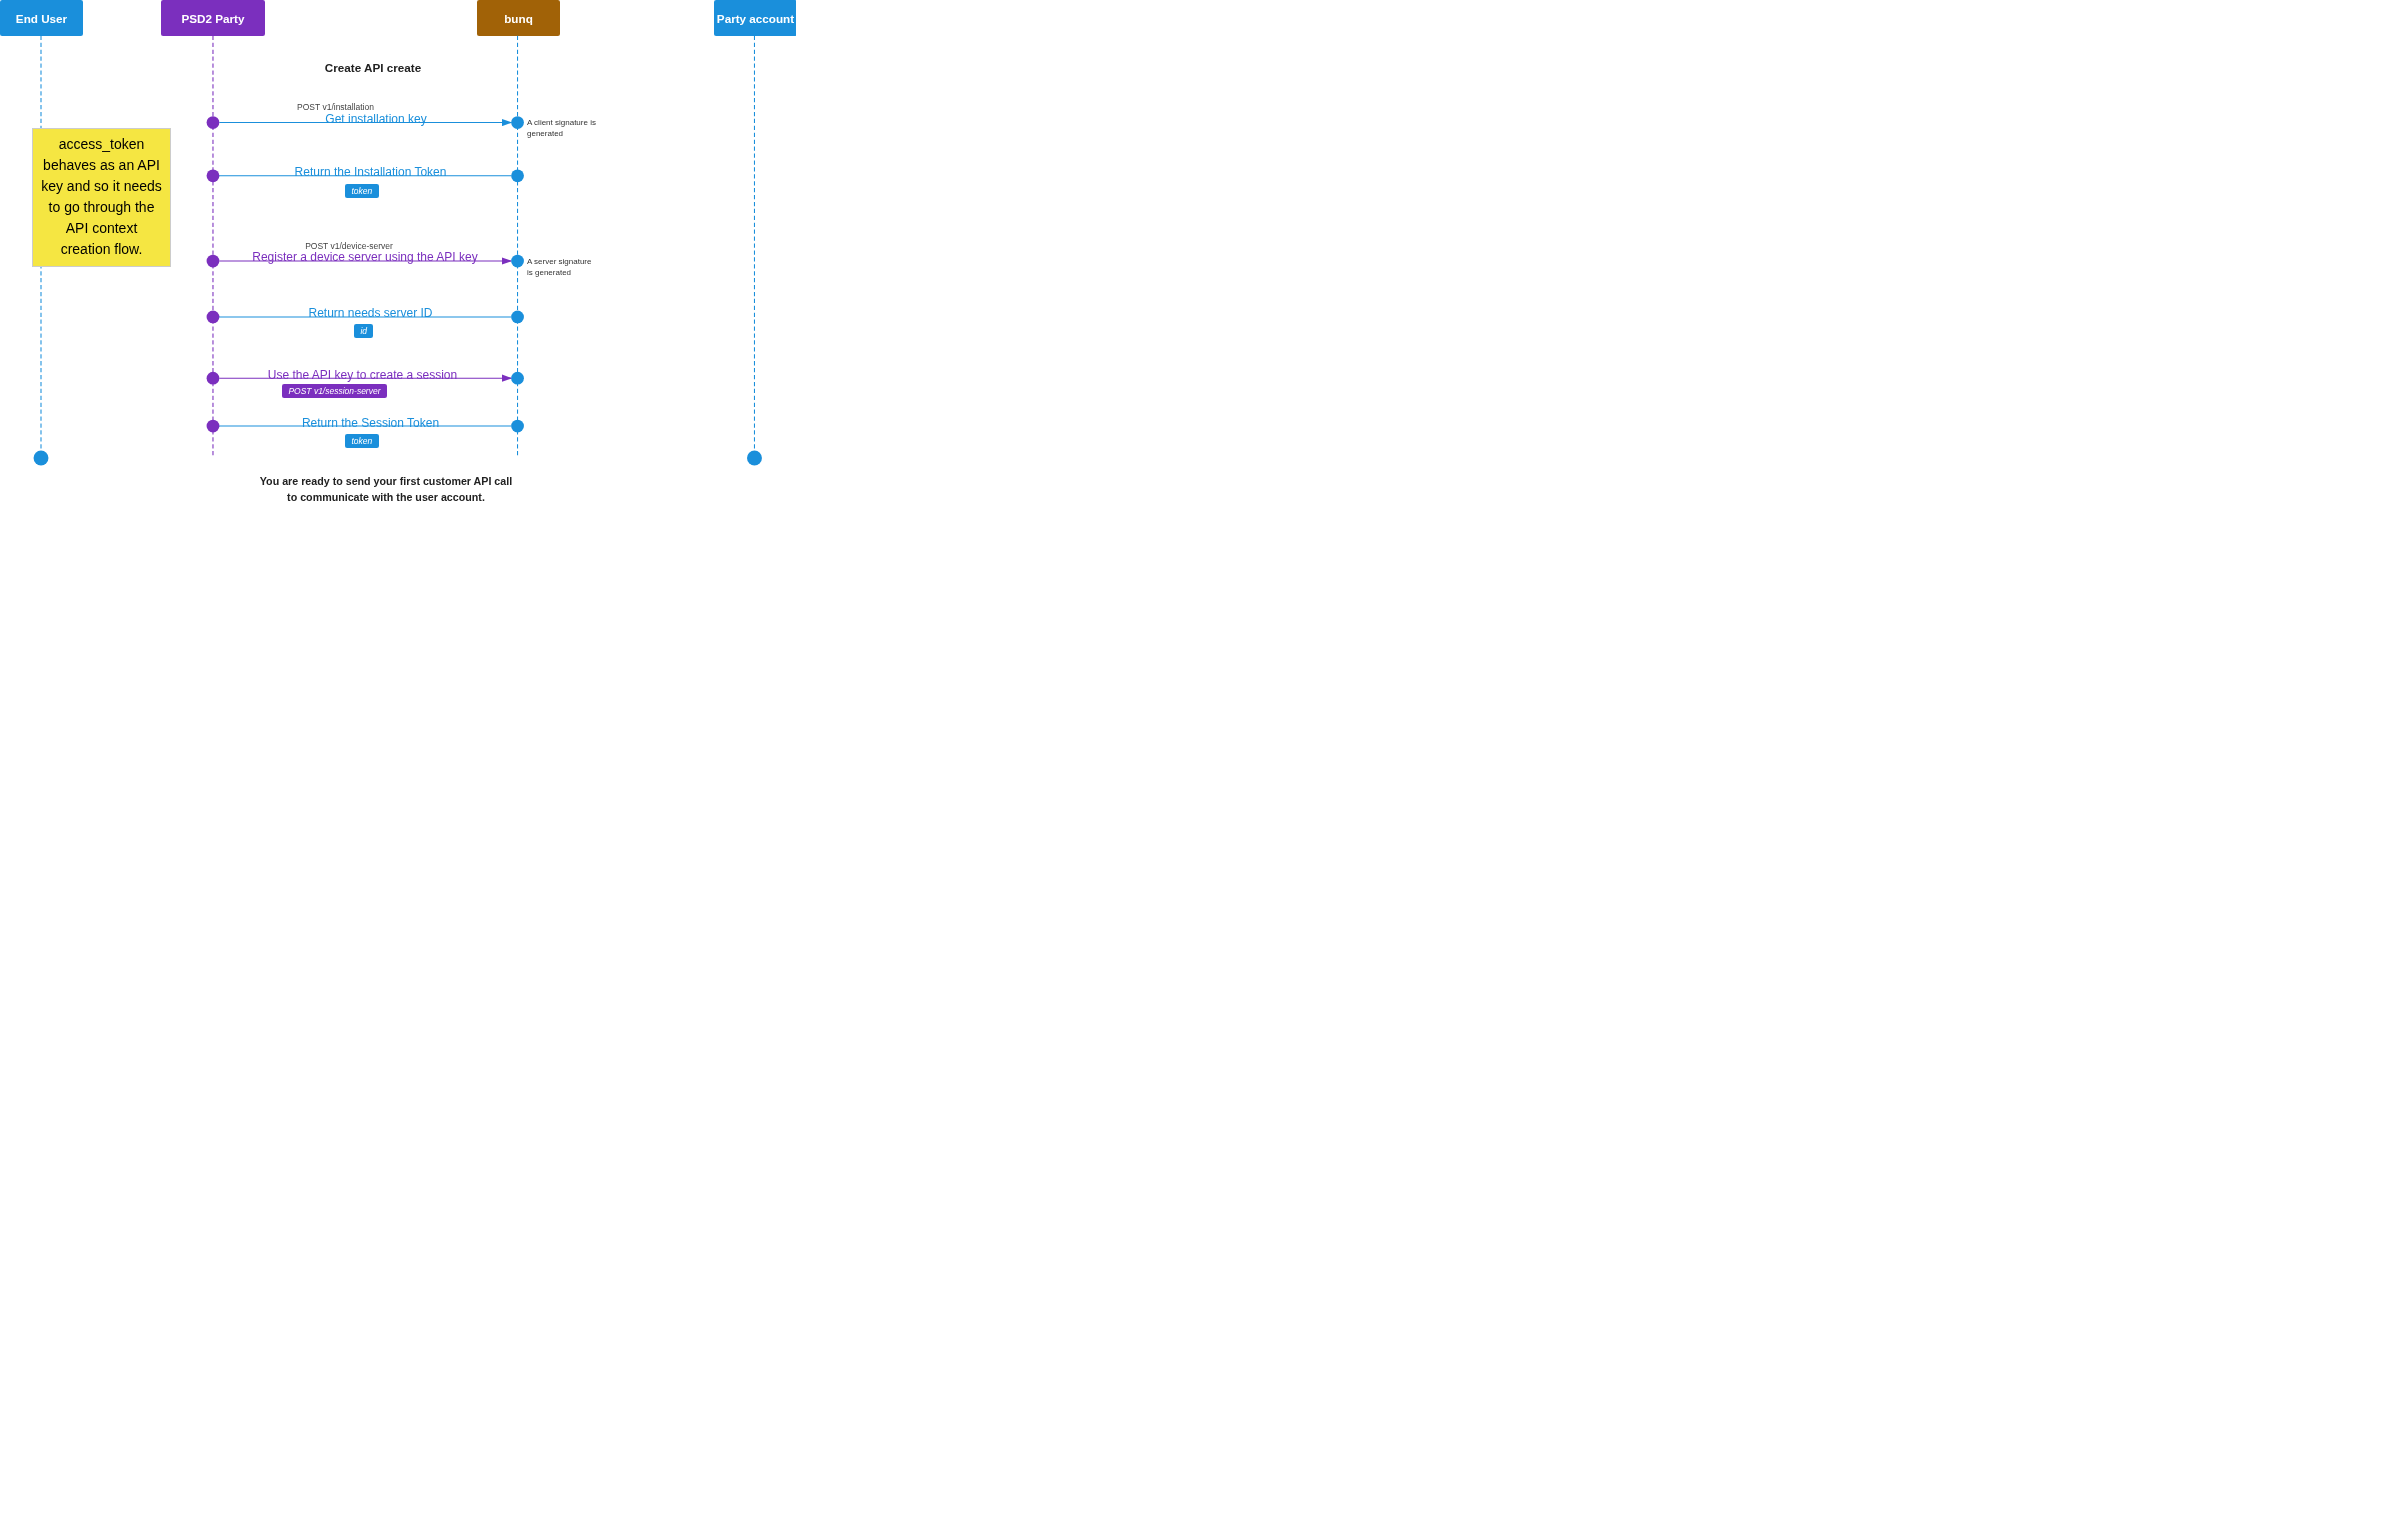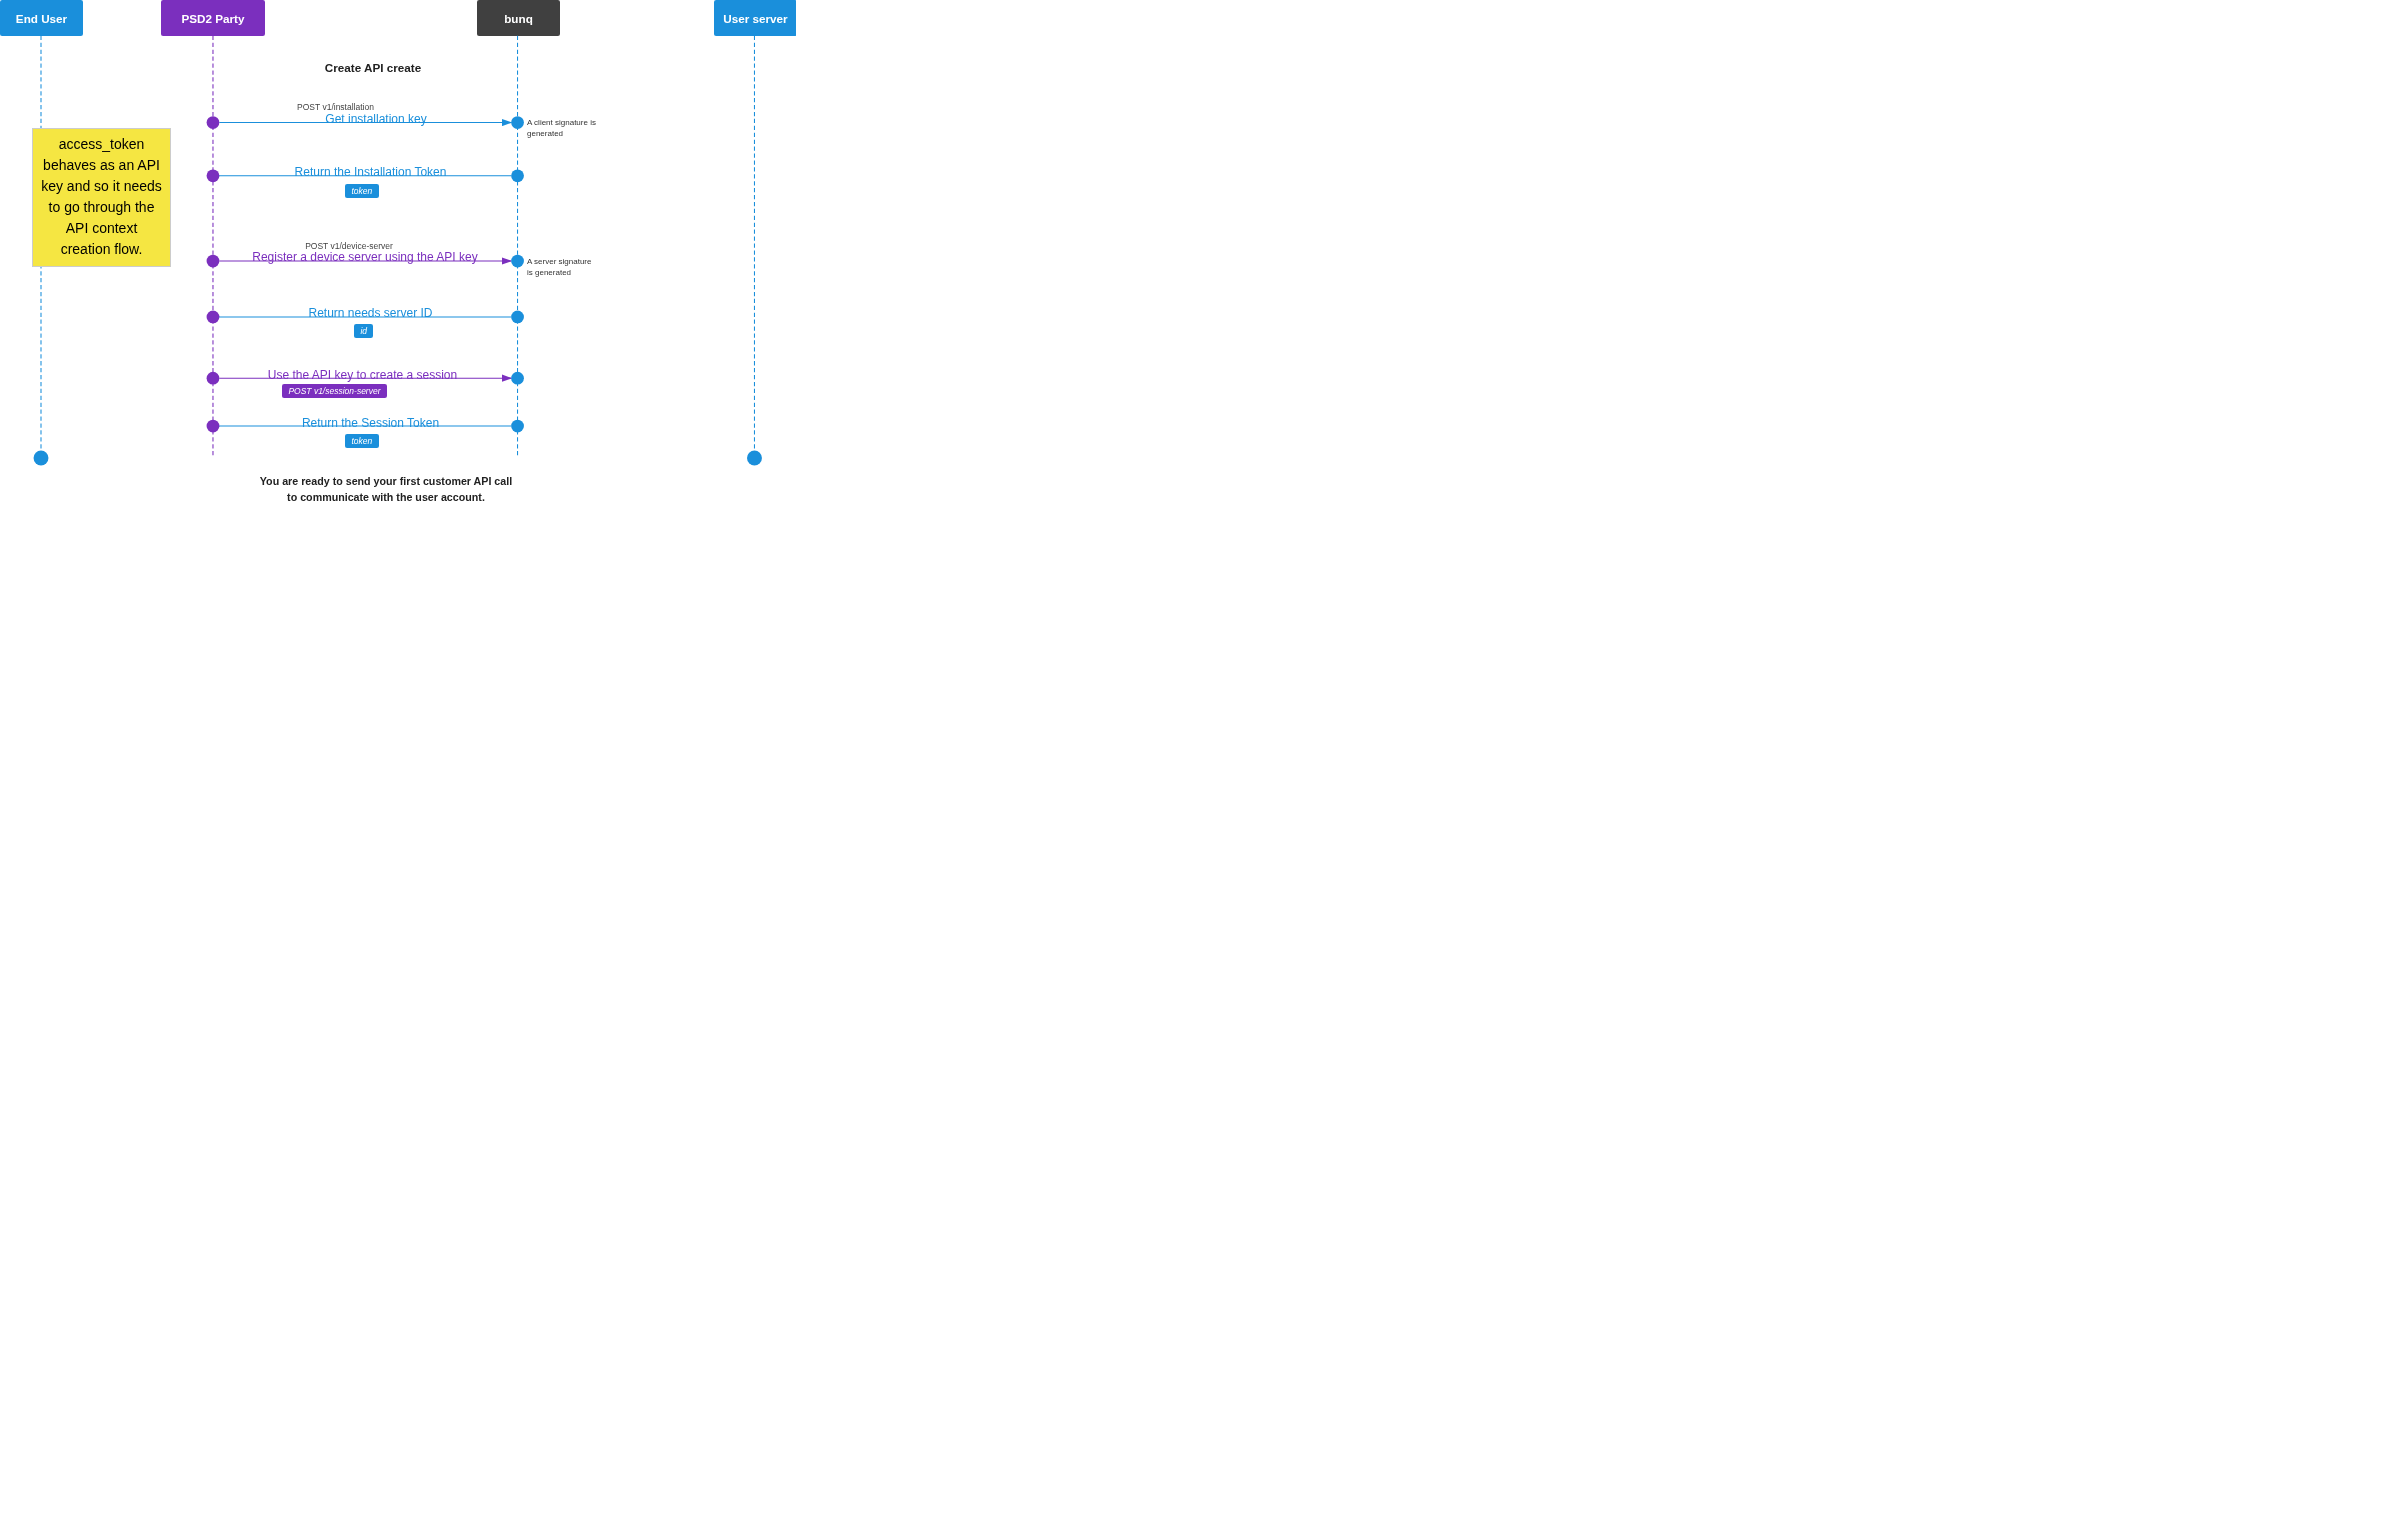--- a/index.html
+++ b/index.html
@@ -39,21 +39,21 @@
       width: 83px;
     }
 
     .actor-psd2 {
       background: #7b2fbe;
       left: 161px;
       width: 104px;
     }
 
     .actor-bunq {
-      background: #404040;
+      background: #a16207;
       left: 477px;
       width: 83px;
     }
 
     .actor-user-account {
       background: #1a8fdb;
       left: 714px;
       width: 83px;
     }
 
@@ -142,21 +142,21 @@
   <div class="actor-box actor-end-user">
     <span>End User</span>
   </div>
   <div class="actor-box actor-psd2">
     <span>PSD2 Party</span>
   </div>
   <div class="actor-box actor-bunq">
     <span>bunq</span>
   </div>
   <div class="actor-box actor-user-account">
-    <span>User server</span>
+    <span>Party account</span>
   </div>
 
   <svg class="arrows" xmlns="http://www.w3.org/2000/svg" viewBox="0 0 1495 963" width="796" height="513">
     <defs>
       <marker id="arrowBlue" markerWidth="10" markerHeight="7" refX="9" refY="3.5" orient="auto">
         <polygon points="0 0, 10 3.5, 0 7" fill="#1a8fdb"></polygon>
       </marker>
       <marker id="arrowPurple" markerWidth="10" markerHeight="7" refX="9" refY="3.5" orient="auto">
         <polygon points="0 0, 10 3.5, 0 7" fill="#7b2fbe"></polygon>
       </marker>

